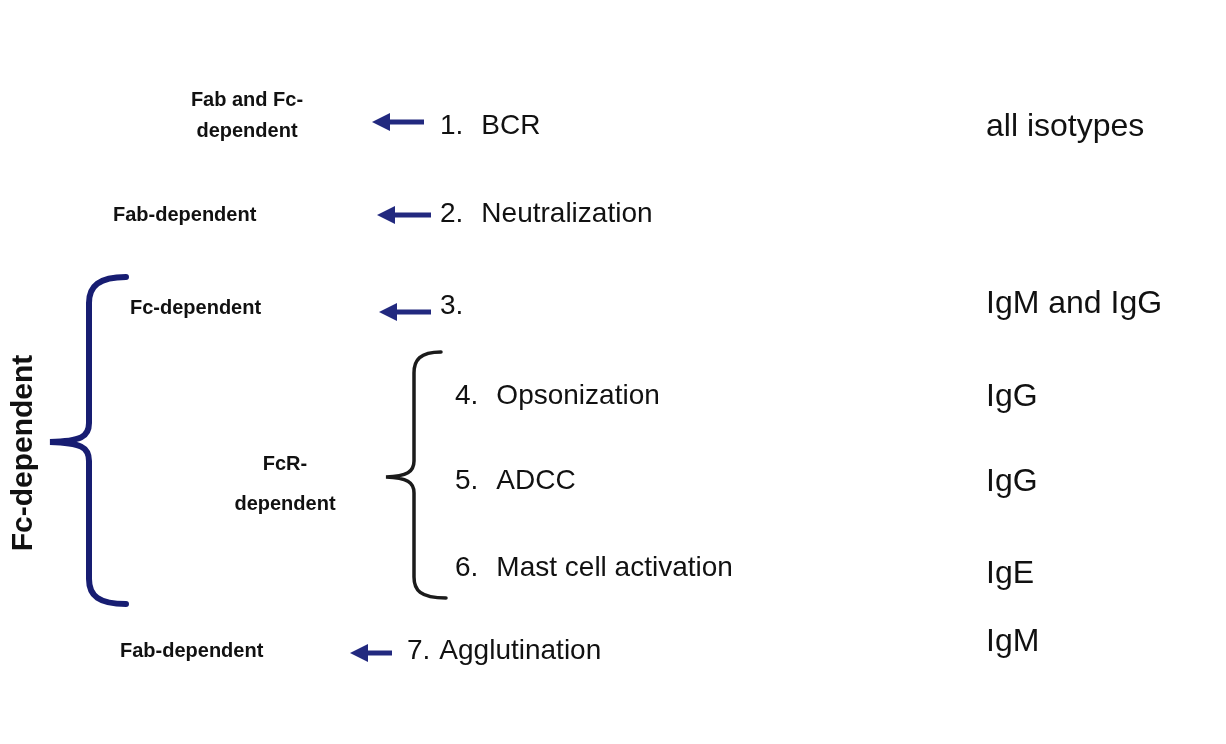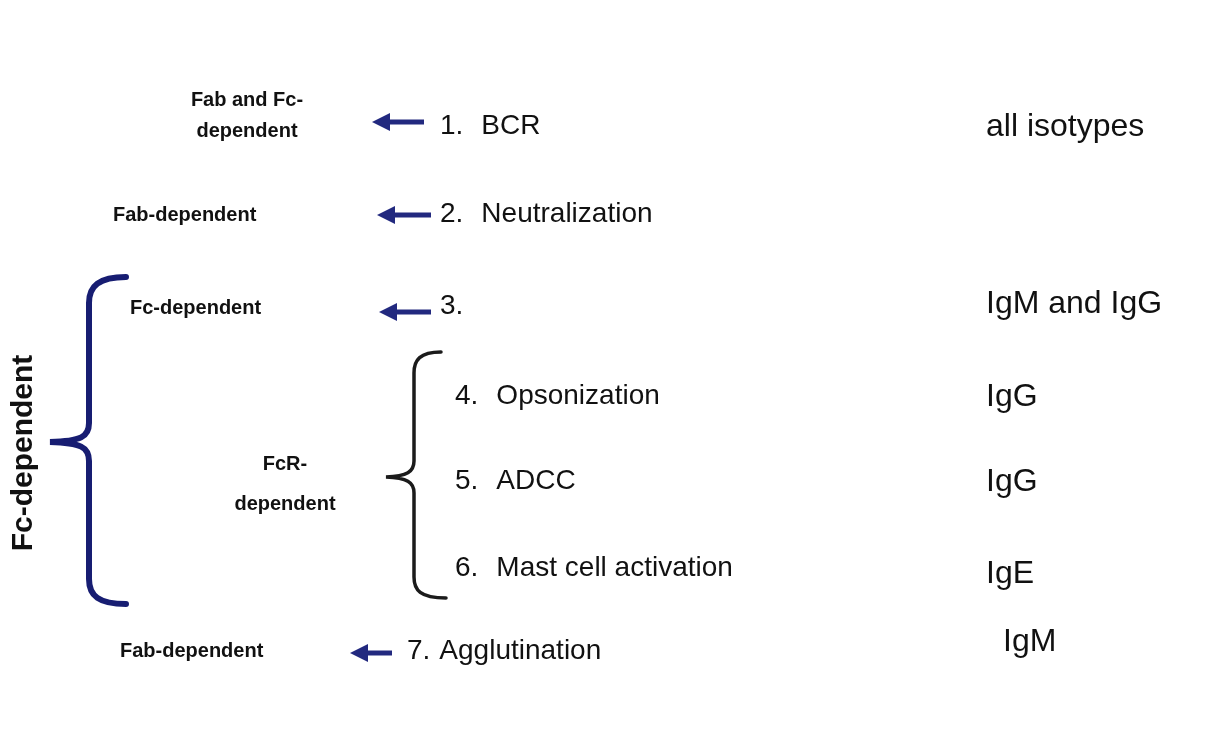--- a/index.html
+++ b/index.html
@@ -70,21 +70,21 @@
     font-size: 32px;
     line-height: 32px;
     white-space: nowrap;
   }
   .i1 { top: 109px; }
   .i2 { top: 197px; }
   .i3 { top: 286px; }
   .i4 { top: 379px; }
   .i5 { top: 464px; }
   .i6 { top: 556px; }
-  .i7 { top: 624px; margin-left: 17px; }
+  .i7 { top: 624px; }
 </style>
 </head>
 <body>
 
 <div class="canvas">
 
   <div class="side-label">Fc-dependent</div>
 
   <svg class="svg-overlay" viewBox="0 0 1226 744">
 

